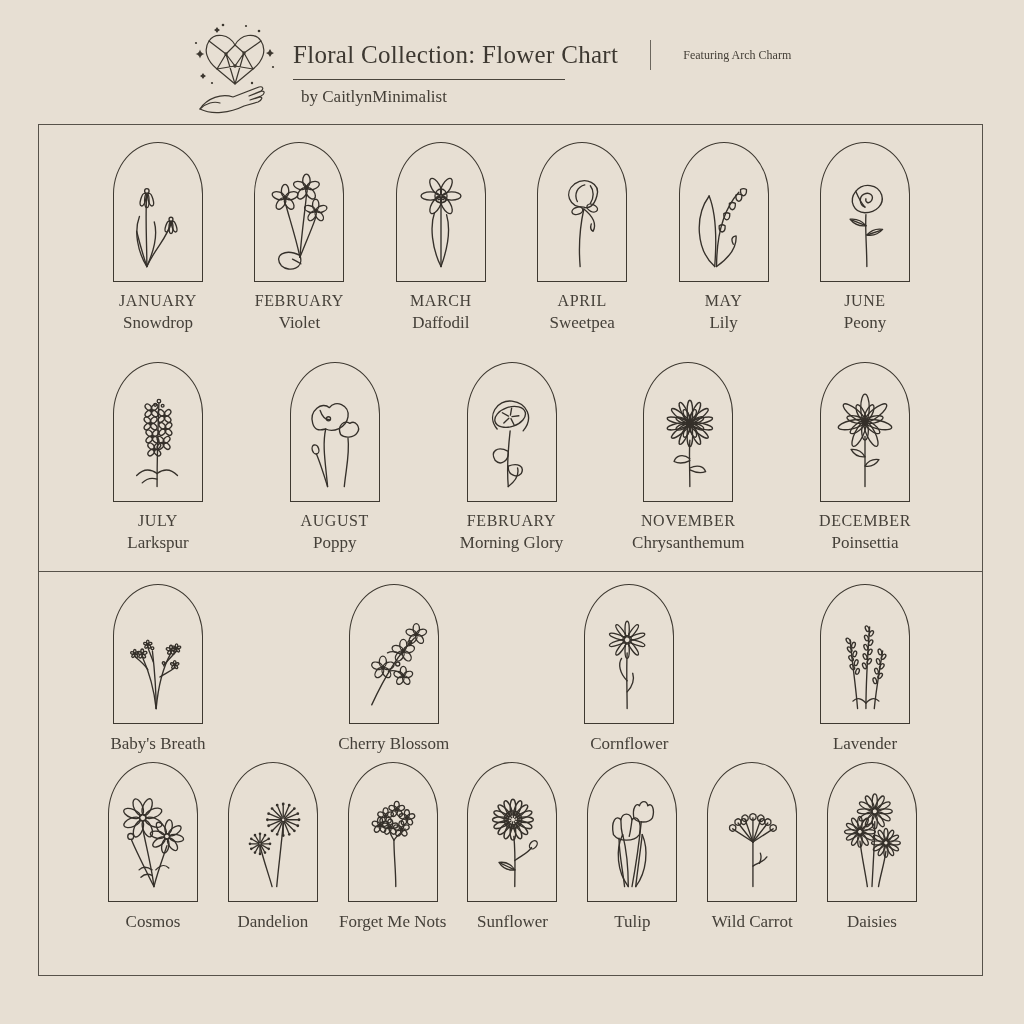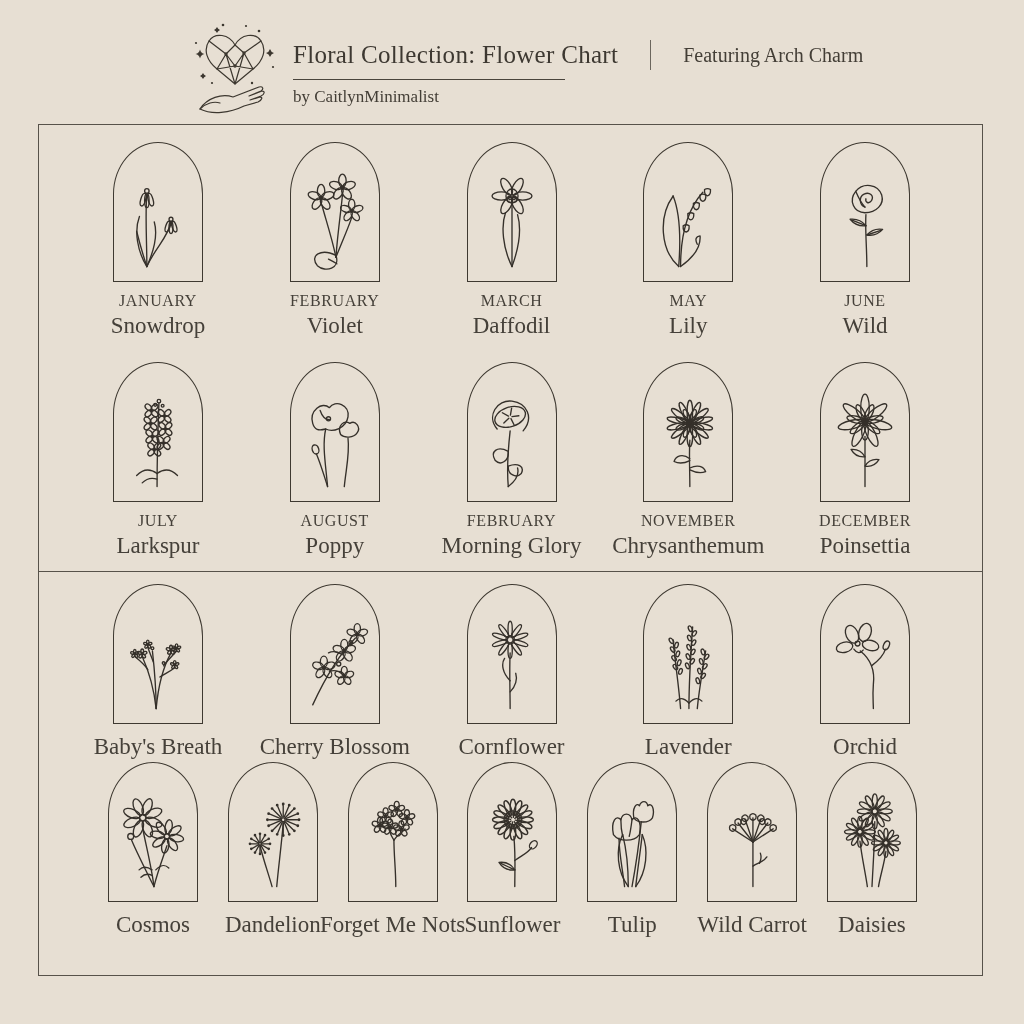--- a/index.html
+++ b/index.html
@@ -15,42 +15,42 @@
     color:var(--ink);
   }
   
   .logo{position:absolute;left:190px;top:20px;width:90px;height:100px;}
   .logo svg{width:100%;height:100%;stroke:var(--ink);fill:none;stroke-width:1.2;stroke-linecap:round;stroke-linejoin:round;}
   .logo svg .fill{fill:var(--ink);stroke:none;}
   .title-block{position:absolute;left:293px;top:40px;}
   .title-row{display:flex;align-items:center;gap:32px;}
   h1{margin:0;font-size:25px;font-weight:normal;letter-spacing:.3px;color:#3d3831;white-space:nowrap;}
   .vdiv{width:1px;height:30px;background:#6b665d;}
-  .feature{font-size:20px;color:#433e36;white-space:nowrap;}
+  .feature{font-size:12px;color:#433e36;white-space:nowrap;}
   .rule{width:272px;height:1px;background:#49443c;margin-top:9px;}
-  .byline{font-size:17px;margin-top:7px;color:#433e36;}
+  .byline{font-size:17px;margin-top:7px;color:#433e36;margin-left:8px;}
   
   .chart{position:absolute;left:38px;top:124px;width:945px;height:852px;border:1px solid var(--border);box-sizing:border-box;}
   .row{position:absolute;left:0;right:0;display:flex;justify-content:space-between;}
   #row-m1{top:17px;padding:0 69px 0 71px;}
   #row-m2{top:237px;padding:0 69px 0 71px;}
   .section-divider{position:absolute;top:446px;left:0;right:0;height:1px;background:var(--border);}
   #row-o1{top:459px;padding:0 69px 0 71px;gap:48px;}
   #row-o2{top:637px;padding:0 62px 0 66px;}
   .cell{width:96px;display:flex;flex-direction:column;align-items:center;flex:0 0 auto;}
   .arch{
     width:90px;height:140px;box-sizing:border-box;
     border:1.3px solid #3e3931;
     border-radius:45px 45px 0 0 / 52px 52px 0 0;
     display:flex;align-items:flex-end;justify-content:center;
   }
   .arch svg.flower{width:78px;height:104px;margin-bottom:7px;
     stroke:#35302a;fill:none;stroke-width:1.45;stroke-linecap:round;stroke-linejoin:round;}
   .month{margin-top:10px;font-size:16px;letter-spacing:.6px;color:#454039;white-space:nowrap;}
-  .fname{margin-top:3px;font-size:23px;color:#454039;white-space:nowrap;}
+  .fname{margin-top:3px;font-size:17px;color:#454039;white-space:nowrap;}
   .only .fname{margin-top:10px;}
 </style>
 </head>
 <body>
 
 <div>
 
   <header>
     <div class="logo"><svg viewBox="0 0 90 98">
           <path d="M45,24 C39,13 25,11 19,20 C13,29 17,40 27,48 L45,63 L63,48 C73,40 77,29 71,20 C65,11 51,13 45,24 Z"></path>
@@ -157,20 +157,35 @@
               <path d="M42,104 C32,84 30,60 35,46"></path>
               <path d="M42,104 C50,82 52,62 48,48"></path>
             </svg>
           </div>
           <div class="month">MARCH</div>
           <div class="fname">Daffodil</div>
         </div>
         <div class="cell">
           <div class="arch">
             <svg class="flower" viewBox="0 0 84 112">
+              <path d="M40,104 C38,80 40,60 44,42"></path>
+              <path d="M44,40 C28,40 22,24 34,15 C46,7 62,14 58,28 C55,39 49,42 44,40 Z"></path>
+              <path d="M37,34 C33,26 37,18 45,16"></path>
+              <path d="M51,36 C55,30 55,22 51,17"></path>
+              <ellipse cx="53.0" cy="41.0" rx="6" ry="3.8" transform="rotate(24 53.0 41.0)"></ellipse>
+              <ellipse cx="37.0" cy="44.0" rx="6" ry="3.8" transform="rotate(-18 37.0 44.0)"></ellipse>
+              <path d="M44,42 C54,50 58,58 54,66 q-4,-2 -2,-8"></path>
+            </svg>
+          </div>
+          <div class="month">APRIL</div>
+          <div class="fname">Sweetpea</div>
+        </div>
+        <div class="cell">
+          <div class="arch">
+            <svg class="flower" viewBox="0 0 84 112">
               <path d="M34,104 C34,74 40,44 58,24"></path>
               <path d="M36.8,60 C36.5,64.5 38.4,66.5 40,66.8 C41.6,66.5 43.5,64.5 43.2,60 Q40,58 36.8,60 Z"></path>
               <path d="M41.8,47 C41.5,51.5 43.4,53.5 45,53.8 C46.6,53.5 48.5,51.5 48.2,47 Q45,45 41.8,47 Z"></path>
               <path d="M47.8,36 C47.5,40.5 49.4,42.5 51,42.8 C52.6,42.5 54.5,40.5 54.2,36 Q51,34 47.8,36 Z"></path>
               <path d="M54.8,27 C54.5,31.5 56.4,33.5 58,33.8 C59.6,33.5 61.5,31.5 61.2,27 Q58,25 54.8,27 Z"></path>
               <path d="M59.8,21 C59.5,25.5 61.4,27.5 63,27.8 C64.6,27.5 66.5,25.5 66.2,21 Q63,19 59.8,21 Z"></path>
               <path d="M32,104 C12,86 10,50 26,28"></path>
               <path d="M26,28 C34,48 34,78 32,104"></path>
               <path d="M34,104 C48,94 56,84 55,71 q-7,1 -3,9"></path>
             </svg>
@@ -185,21 +200,21 @@
               <path d="M42,40 C36,38 35,29 41,26 C47,23 52,28 49,33 C46,37 42,35 43,31"></path>
               <path d="M32,23 C35,30 38,36 42,40"></path>
               <path d="M44,104 C44,84 42,64 43,48"></path>
               <path d="M43,60 Q36.4,51.9 26,53 Q32.6,61.1 43,60"></path>
               <path d="M43,60 L28,54"></path>
               <path d="M44,70 Q54.2,71.7 61,64 Q50.8,62.3 44,70"></path>
               <path d="M44,70 L59,65"></path>
             </svg>
           </div>
           <div class="month">JUNE</div>
-          <div class="fname">Wild</div>
+          <div class="fname">Peony</div>
         </div>
       </div>
     <div class="row" id="row-m2">
         <div class="cell">
           <div class="arch">
             <svg class="flower" viewBox="0 0 84 112">
               <path d="M41,104 C41,72 42,40 43,14"></path>
               <ellipse cx="38.3" cy="18.7" rx="2.7" ry="4.2" transform="rotate(45 38.3 18.7)"></ellipse>
               <ellipse cx="38.3" cy="25.3" rx="2.7" ry="4.2" transform="rotate(135 38.3 25.3)"></ellipse>
               <ellipse cx="31.7" cy="25.3" rx="2.7" ry="4.2" transform="rotate(225 31.7 25.3)"></ellipse>
@@ -487,36 +502,20 @@
               <ellipse cx="56.3" cy="53.3" rx="1.8" ry="3.2" transform="rotate(162.06068979532296 56.3 53.3)"></ellipse>
               <ellipse cx="60.1" cy="58.5" rx="1.8" ry="3.2" transform="rotate(218.06068979532296 60.1 58.5)"></ellipse>
               <ellipse cx="54.4" cy="63.7" rx="1.8" ry="3.2" transform="rotate(162.06068979532296 54.4 63.7)"></ellipse>
               <ellipse cx="58.3" cy="68.8" rx="1.8" ry="3.2" transform="rotate(218.06068979532296 58.3 68.8)"></ellipse>
               <ellipse cx="52.6" cy="74.0" rx="1.8" ry="3.2" transform="rotate(162.06068979532296 52.6 74.0)"></ellipse>
               <path d="M43,98 C37,92 33,92 29,96"></path>
               <path d="M43,98 C49,92 53,92 57,96"></path>
             </svg>
           </div>
           <div class="fname">Lavender</div>
-        </div>
-        <div class="cell only">
-          <div class="arch">
-            <svg class="flower" viewBox="0 0 84 112">
-              <ellipse cx="28.0" cy="24.0" rx="6.5" ry="10" transform="rotate(-24 28.0 24.0)"></ellipse>
-              <ellipse cx="42.0" cy="22.0" rx="6.5" ry="10" transform="rotate(18 42.0 22.0)"></ellipse>
-              <ellipse cx="20.0" cy="38.0" rx="9" ry="5.5" transform="rotate(-14 20.0 38.0)"></ellipse>
-              <ellipse cx="48.0" cy="36.0" rx="9" ry="5.5" transform="rotate(14 48.0 36.0)"></ellipse>
-              <circle cx="34.0" cy="34.0" r="2.6"></circle>
-              <path d="M30,40 q5,7 10,1"></path>
-              <path d="M37,42 C47,50 53,62 51,78 C50,90 51,98 51,104"></path>
-              <path d="M49,58 C57,52 62,47 64,40"></path>
-              <ellipse cx="65.0" cy="36.0" rx="3" ry="5" transform="rotate(24 65.0 36.0)"></ellipse>
-            </svg>
-          </div>
-          <div class="fname">Orchid</div>
         </div>
       </div>
     <div class="row" id="row-o2">
         <div class="cell only">
           <div class="arch">
             <svg class="flower" viewBox="0 0 84 112">
               <ellipse cx="35.7" cy="18.4" rx="4.6" ry="9.5" transform="rotate(22 35.7 18.4)"></ellipse>
               <ellipse cx="42.5" cy="25.1" rx="4.6" ry="9.5" transform="rotate(67 42.5 25.1)"></ellipse>
               <ellipse cx="42.6" cy="34.7" rx="4.6" ry="9.5" transform="rotate(112 42.6 34.7)"></ellipse>
               <ellipse cx="35.9" cy="41.5" rx="4.6" ry="9.5" transform="rotate(157 35.9 41.5)"></ellipse>

